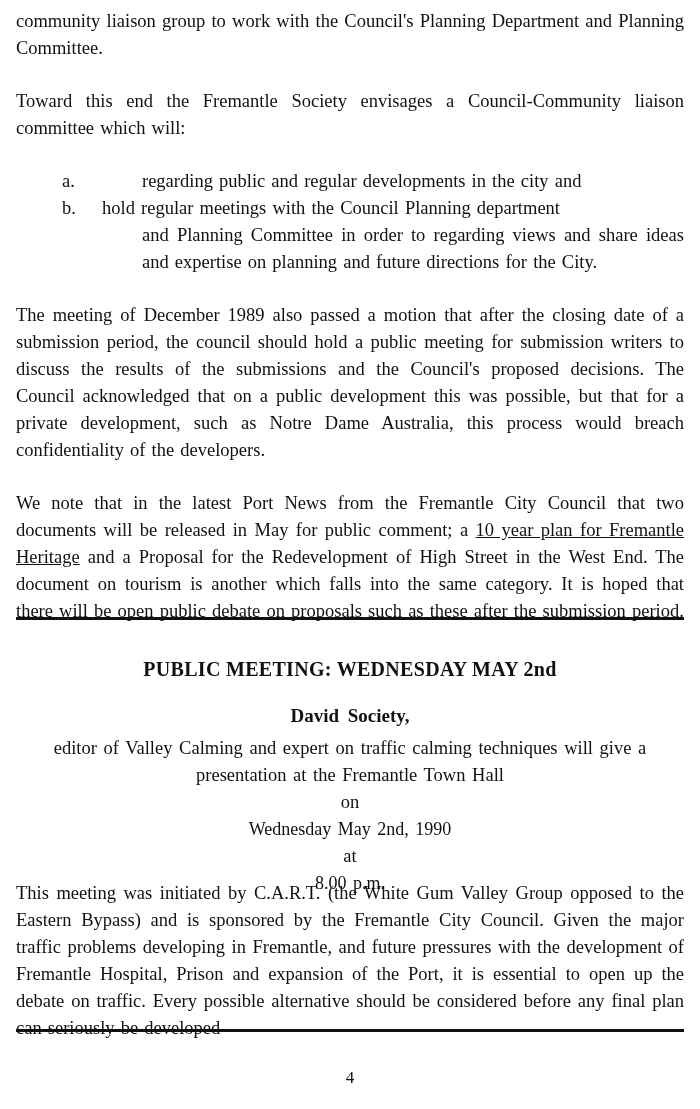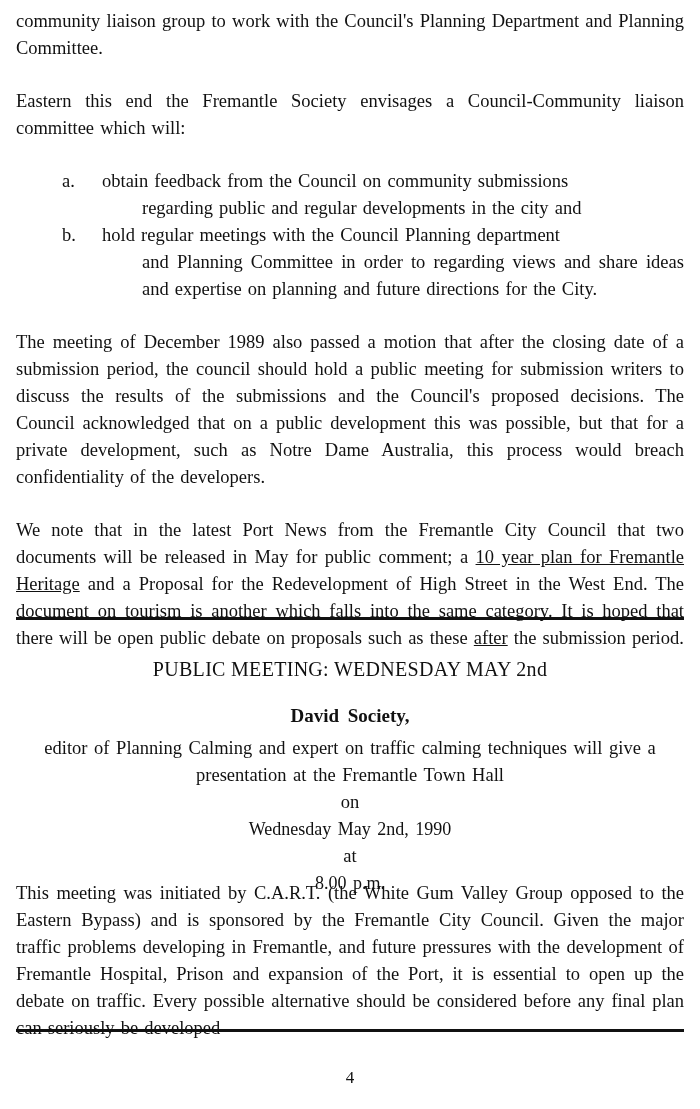--- a/index.html
+++ b/index.html
@@ -83,21 +83,21 @@
 
   .notice {
     position: absolute;
     left: 16px;
     top: 640px;
     width: 668px;
     text-align: center;
   }
   .notice-title {
     font-size: 20px;
-    font-weight: normal;
+    font-weight: bold;
     letter-spacing: 0.3px;
     margin: 18px 0 24px 0;
   }
   .speaker {
     font-size: 19px;
     font-weight: bold;
     margin-bottom: 8px;
     word-spacing: 4px;
   }
   .speaker-desc {
@@ -137,29 +137,28 @@
 <div class="page">
 
   <div class="content">
 
     <div style="height:8px"></div>
 
     <p class="para">community liaison group to work with the Council's Planning Department and Planning Committee.</p>
 
     <div class="gap-med"></div>
 
-    <p class="para">Eastern this end the Fremantle Society envisages a Council-Community liaison committee which will:</p>
+    <p class="para">Toward this end the Fremantle Society envisages a Council-Community liaison committee which will:</p>
 
     <div class="gap-med"></div>
 
     <ul class="list">
       <li>
         <span class="marker">a.</span>
         <span class="item-text">
-          <span>obtain feedback from the Council on community submissions</span>
           <span class="ind">regarding public and regular developments in the city and</span>
         </span>
       </li>
       <li>
         <span class="marker">b.</span>
         <span class="item-text">
           <span>hold regular meetings with the Council Planning department</span>
           <span class="ind">and Planning Committee in order to regarding views and share ideas and expertise on planning and future directions for the City.</span>
         </span>
       </li>
@@ -173,21 +172,21 @@
 
     <p class="para"><span>We note that in the latest </span><span class="italic">Port News</span><span> from the Fremantle City Council that two documents will be released in May for public comment; a </span><span class="underline">10 year plan for Fremantle Heritage</span><span> and a Proposal for the Redevelopment of High Street in the West End.   The document on tourism is another which falls into the same category.   It is hoped that there will be open public debate on proposals such as these </span><span class="underline">after</span><span> the submission period.</span></p>
 
   </div>
 
   <hr class="rule top">
 
   <div class="notice">
     <div class="notice-title">PUBLIC MEETING: WEDNESDAY MAY 2nd</div>
     <div class="speaker">David   Society,</div>
-    <div class="speaker-desc"><span>editor of </span><span class="italic">Planning  Calming</span><span> and expert on traffic calming techniques will give a presentation at the Fremantle Town Hall</span></div>
+    <div class="speaker-desc"><span>editor of </span><span class="italic">Valley  Calming</span><span> and expert on traffic calming techniques will give a presentation at the Fremantle Town Hall</span></div>
     <div class="small-word">on</div>
     <div class="when">Wednesday  May  2nd,  1990</div>
     <div class="small-word">at</div>
     <div class="when">8.00 p.m.</div>
   </div>
 
   <div class="closing">
     <p class="para">This meeting was initiated by C.A.R.T. (the White Gum Valley Group opposed to the Eastern Bypass) and is sponsored by the Fremantle City Council.   Given the major traffic problems developing in Fremantle, and future pressures with the development of Fremantle Hospital, Prison and expansion of the Port, it is essential to open up the debate on traffic.   Every possible alternative should be considered before any final plan can seriously be developed</p>
   </div>
 

